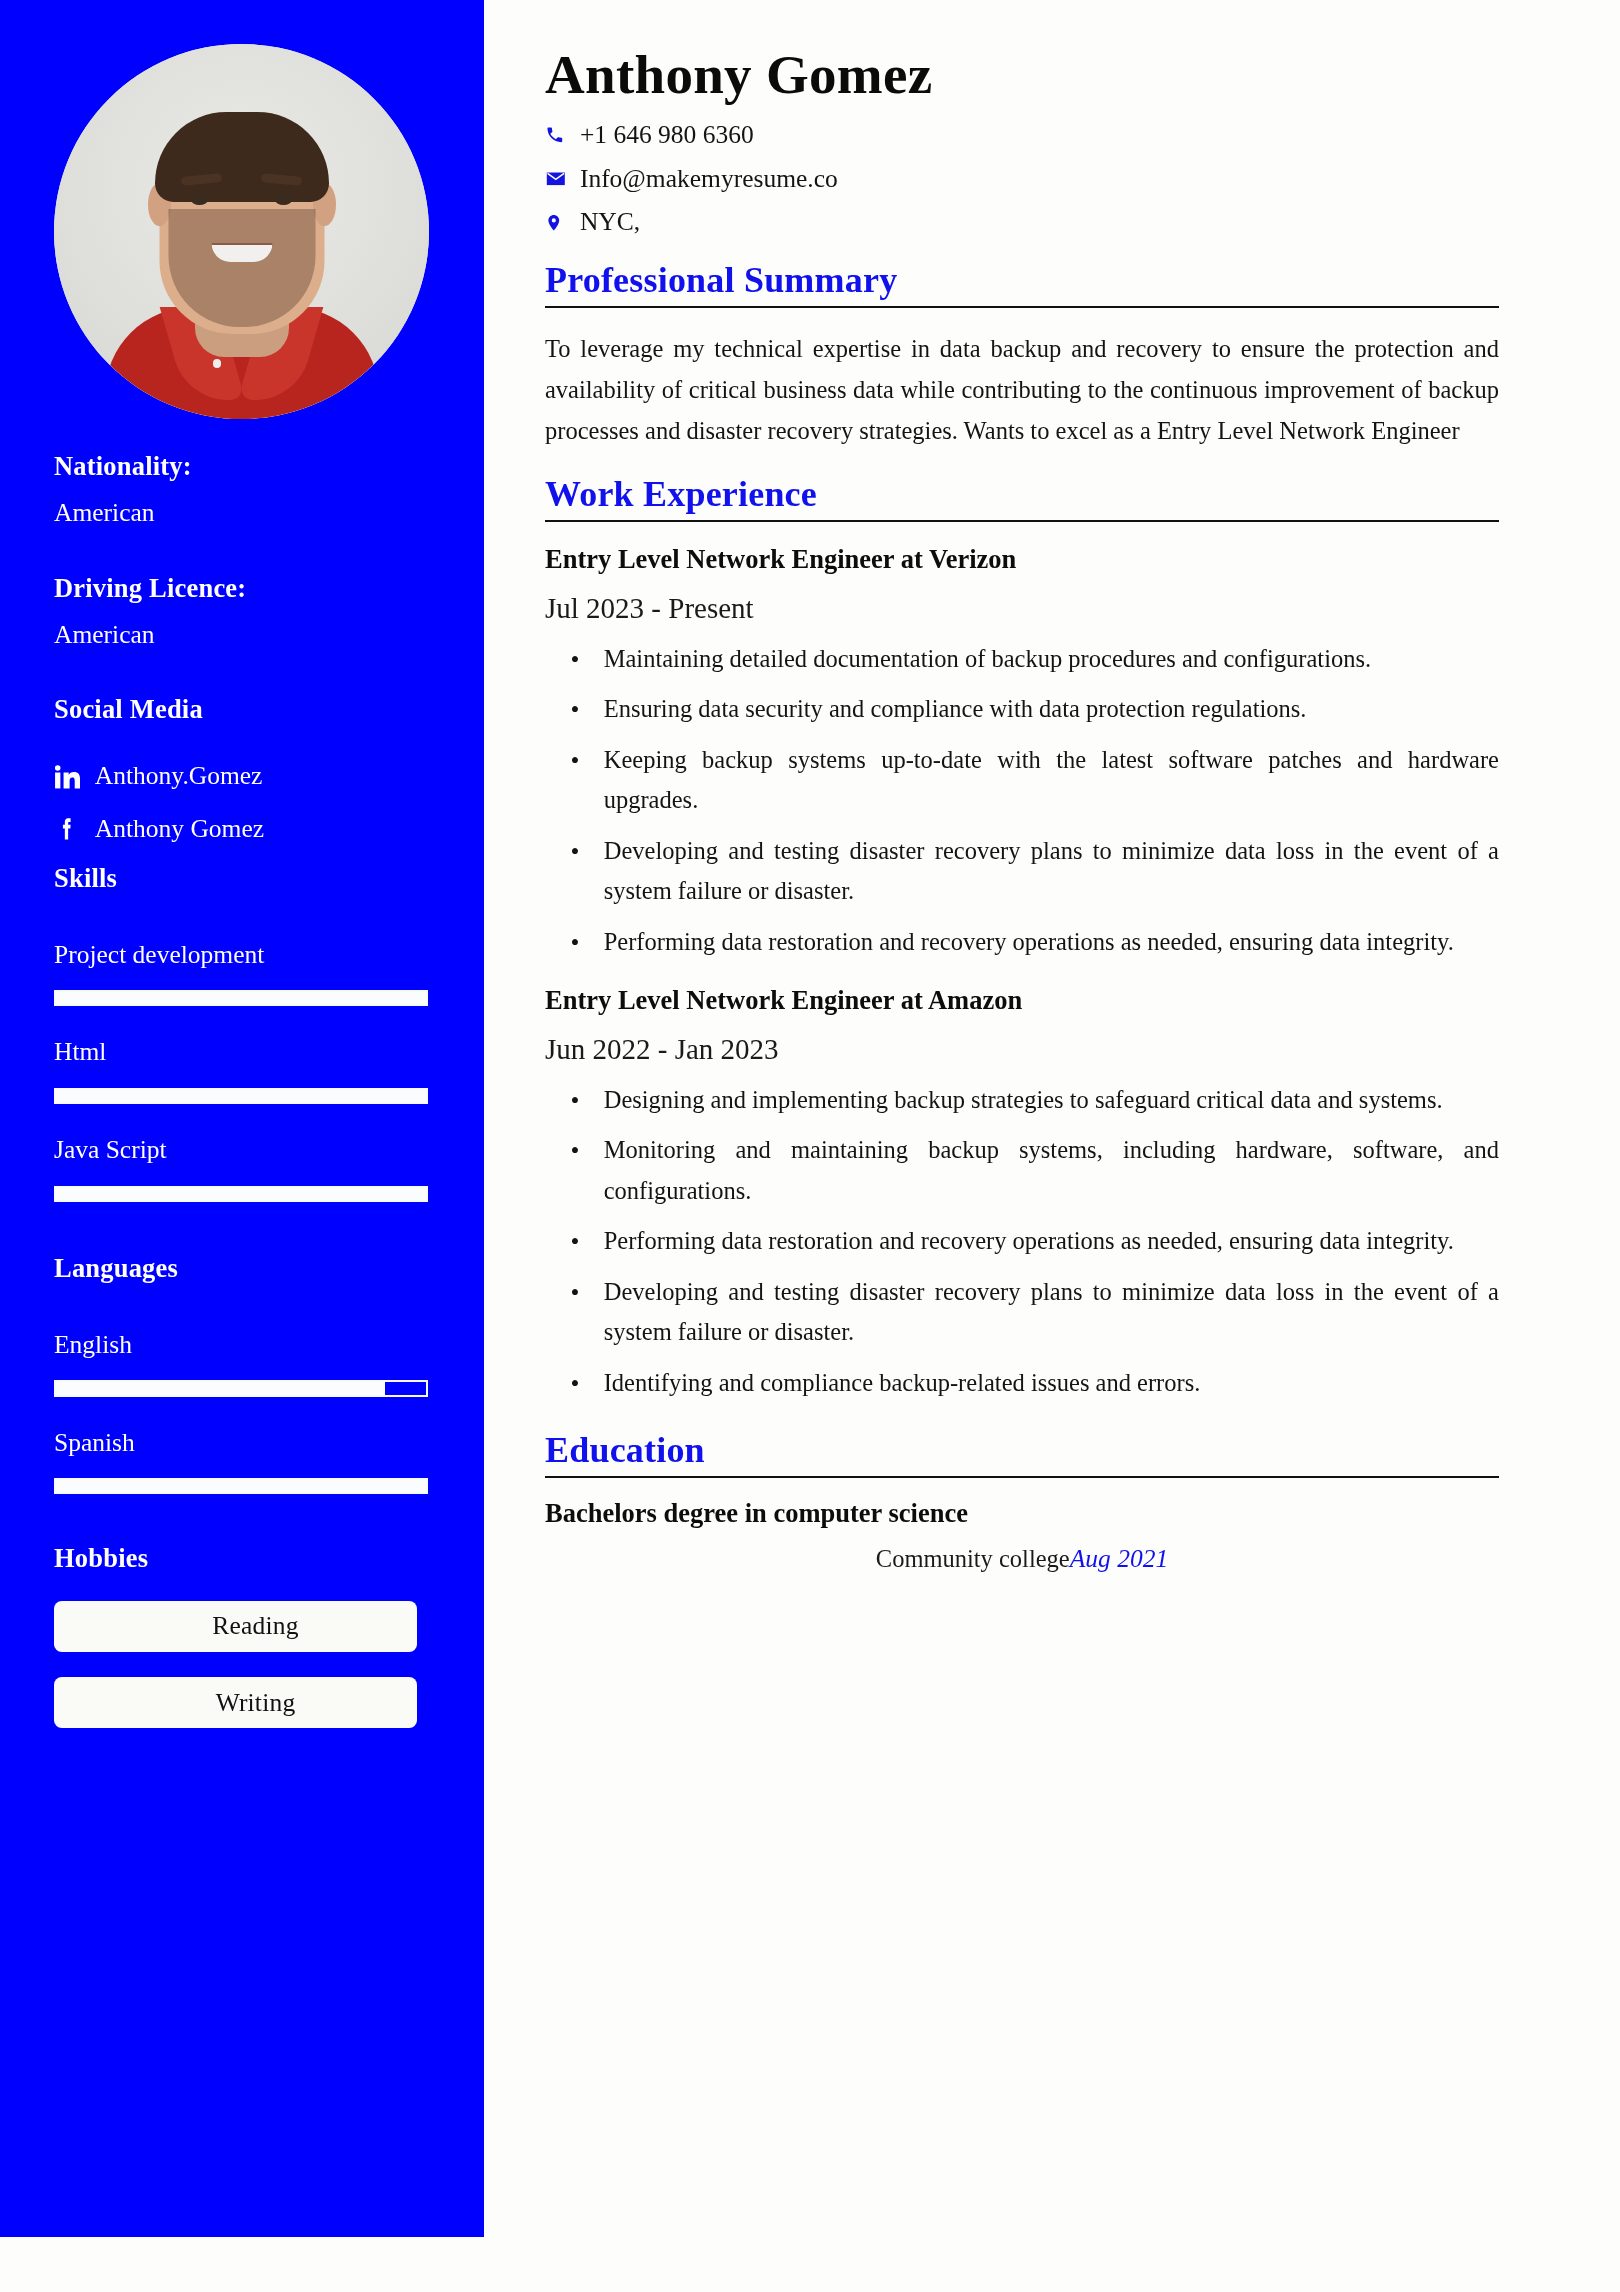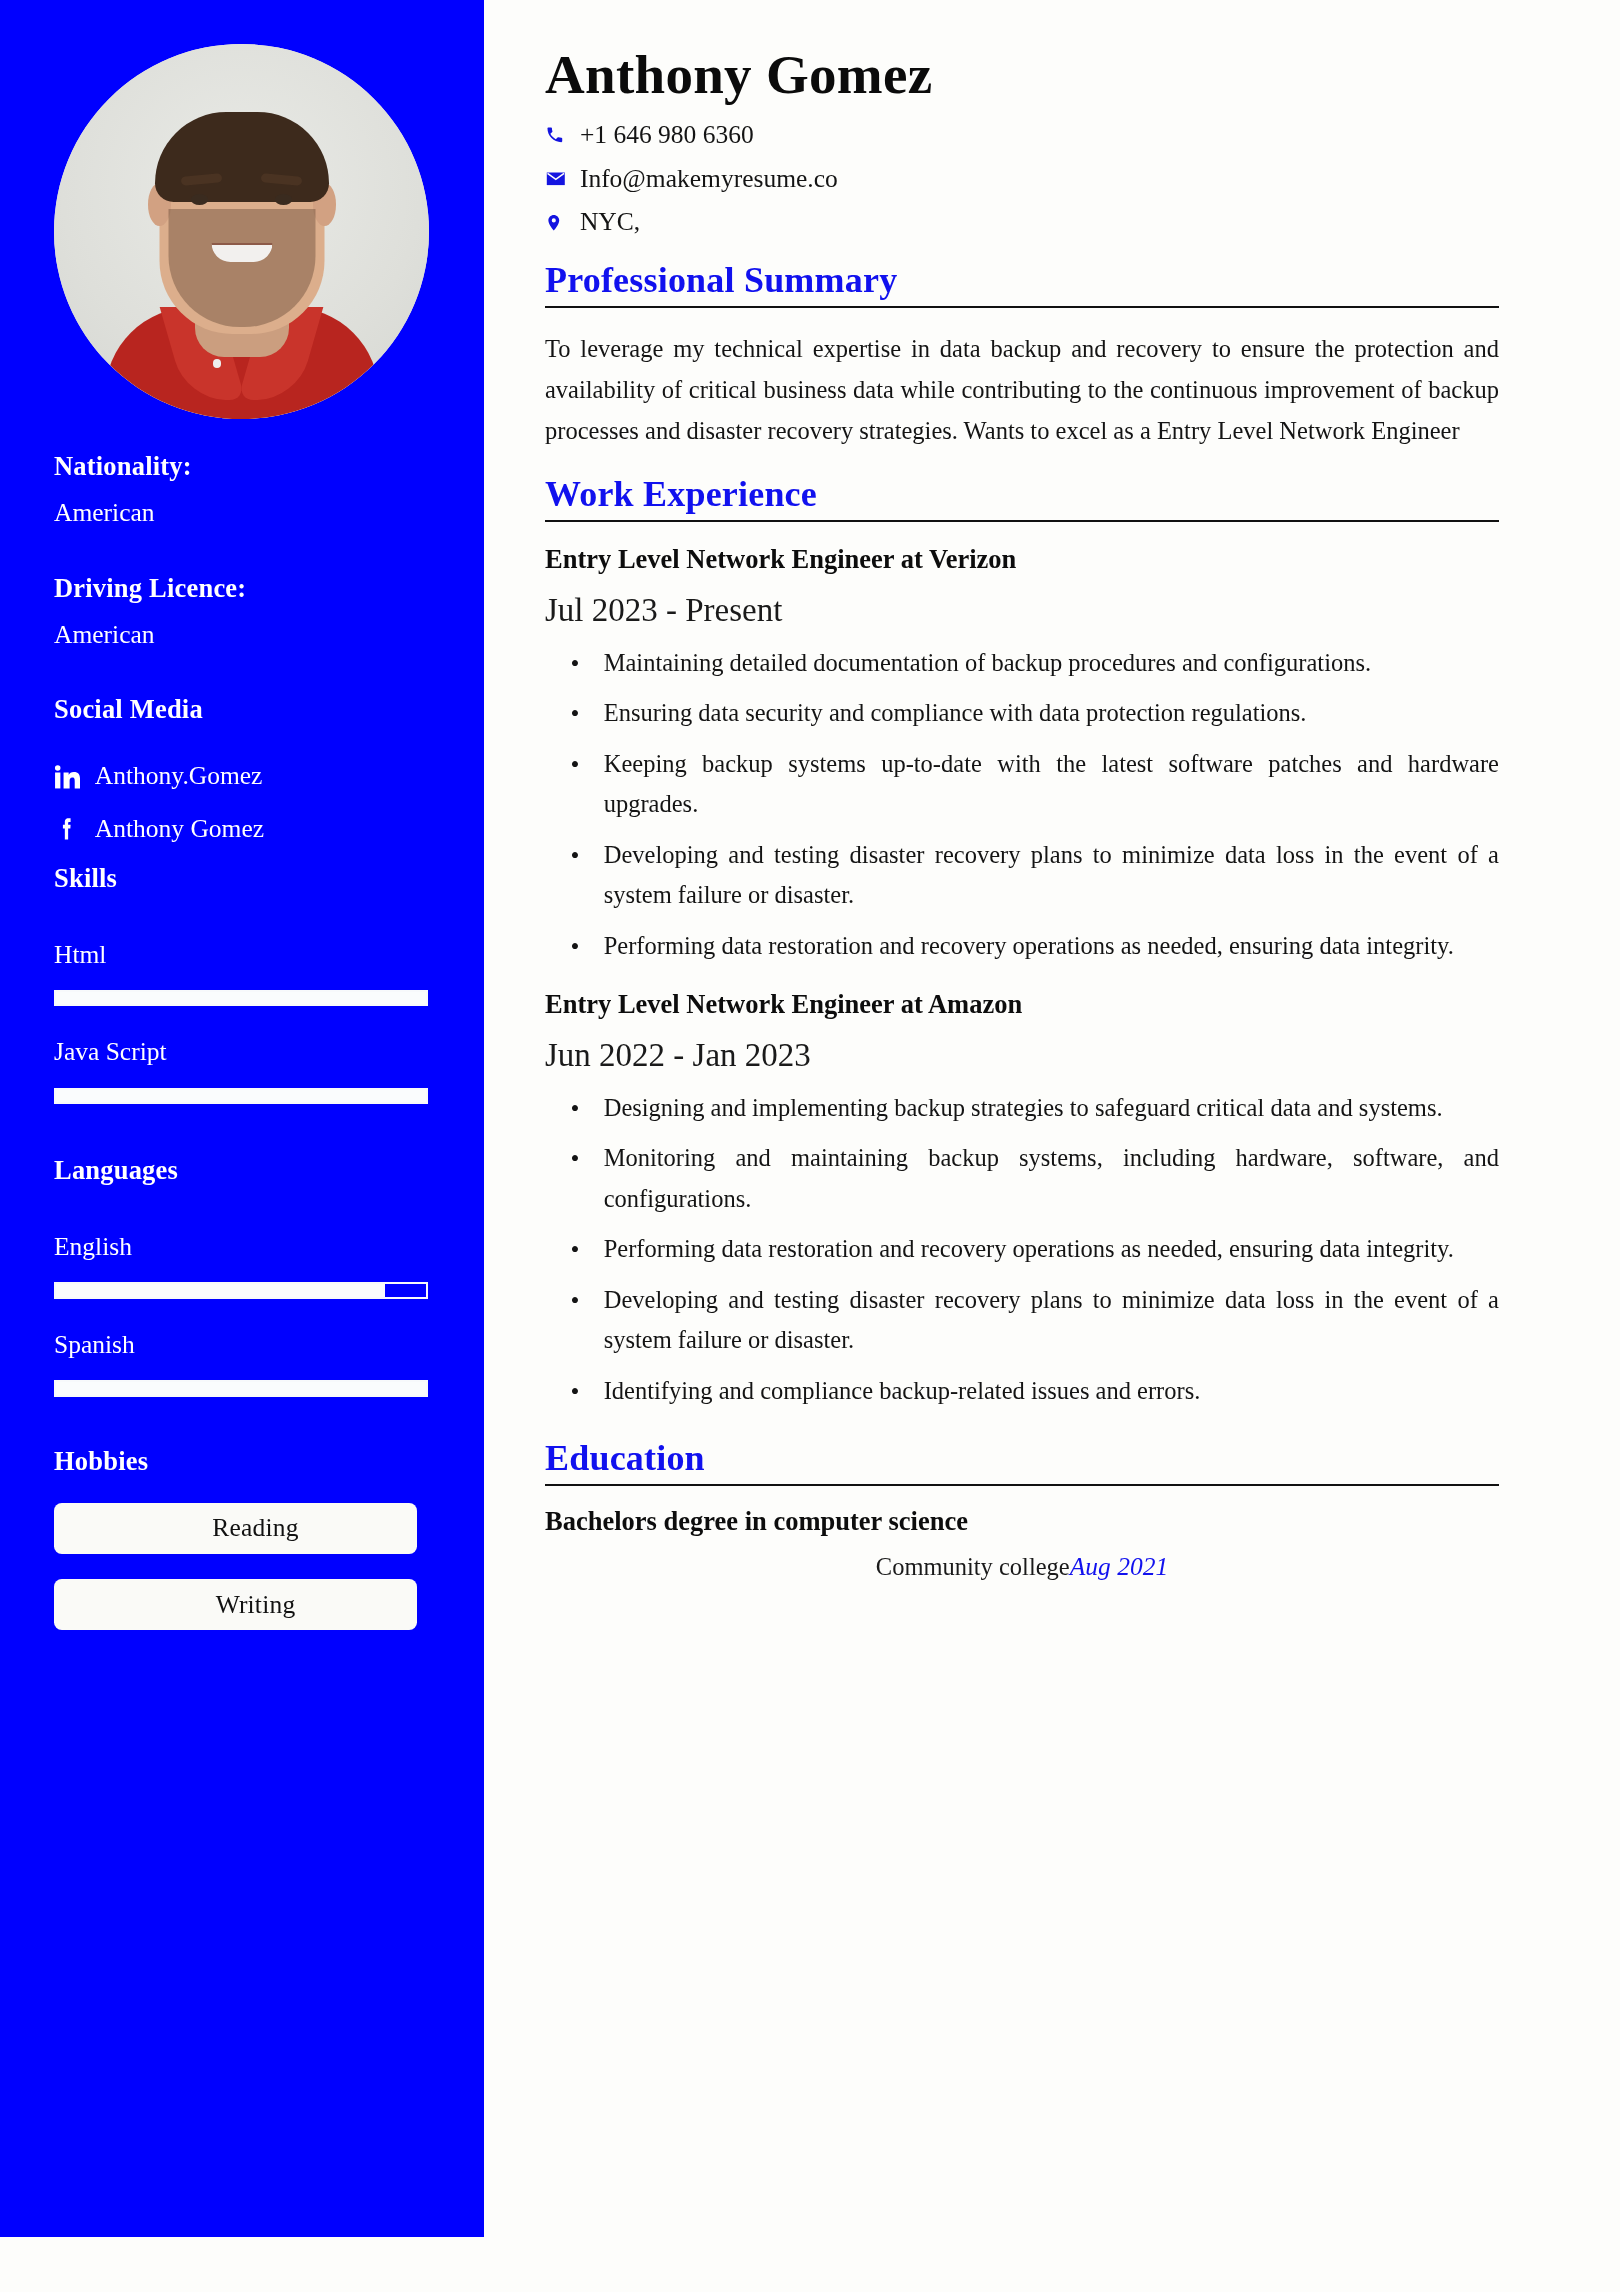--- a/index.html
+++ b/index.html
@@ -261,21 +261,21 @@
     margin: 0 0 5.9px 0;
   }
   .job-title {
     font-size: 26.5px;
     font-weight: bold;
     color: #0d0d0d;
     margin: 21.6px 0 15.7px 0;
     line-height: 1.25;
   }
   .job-date {
-    font-size: 33px;
+    font-size: 29px;
     color: #1a1a1a;
     margin: 0 0 13.7px 0;
   }
   ul.bullets {
     margin: 0;
     padding-left: 43px;
     list-style: none;
   }
   ul.bullets li {
     position: relative;
@@ -364,20 +364,26 @@
         <span class="social-ic">
           <svg width="25.5" height="25.5" viewBox="0 0 24 24" fill="#ffffff" aria-hidden="true">
             <path d="M15.6 8.2h-2.3V6.6c0-.8.5-1 .9-1h1.4V2.1L13.7 2c-2.8 0-3.5 2.1-3.5 3.4v2.8H8.4v3.5h1.8V22h3.1v-10.3h2.1z"></path>
           </svg>
         </span>
         <span class="social-tx">Anthony Gomez</span>
       </div>
 
       <h3 class="side-h gap" style="margin-top:19px;">Skills</h3>
 
+      <div class="skill-block">
+        <div class="skill-name">Project development</div>
+        <div class="bar-outer">
+          <div class="bar-fill" style="width: 100%;"></div>
+        </div>
+      </div>
 
       <div class="skill-block">
         <div class="skill-name">Html</div>
         <div class="bar-outer">
           <div class="bar-fill" style="width: 100%;"></div>
         </div>
       </div>
 
       <div class="skill-block">
         <div class="skill-name">Java Script</div>

